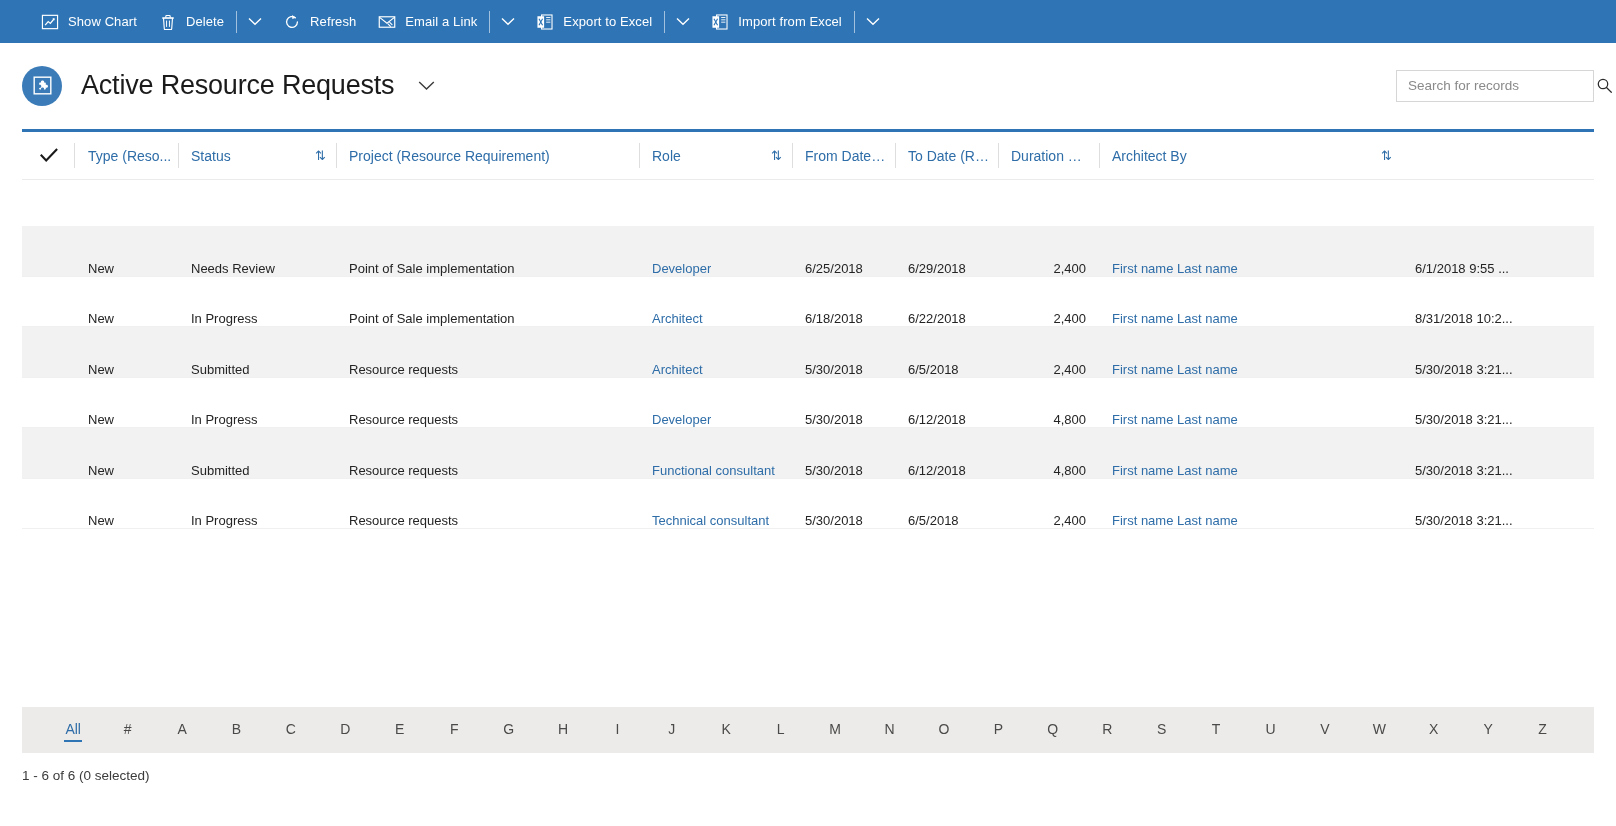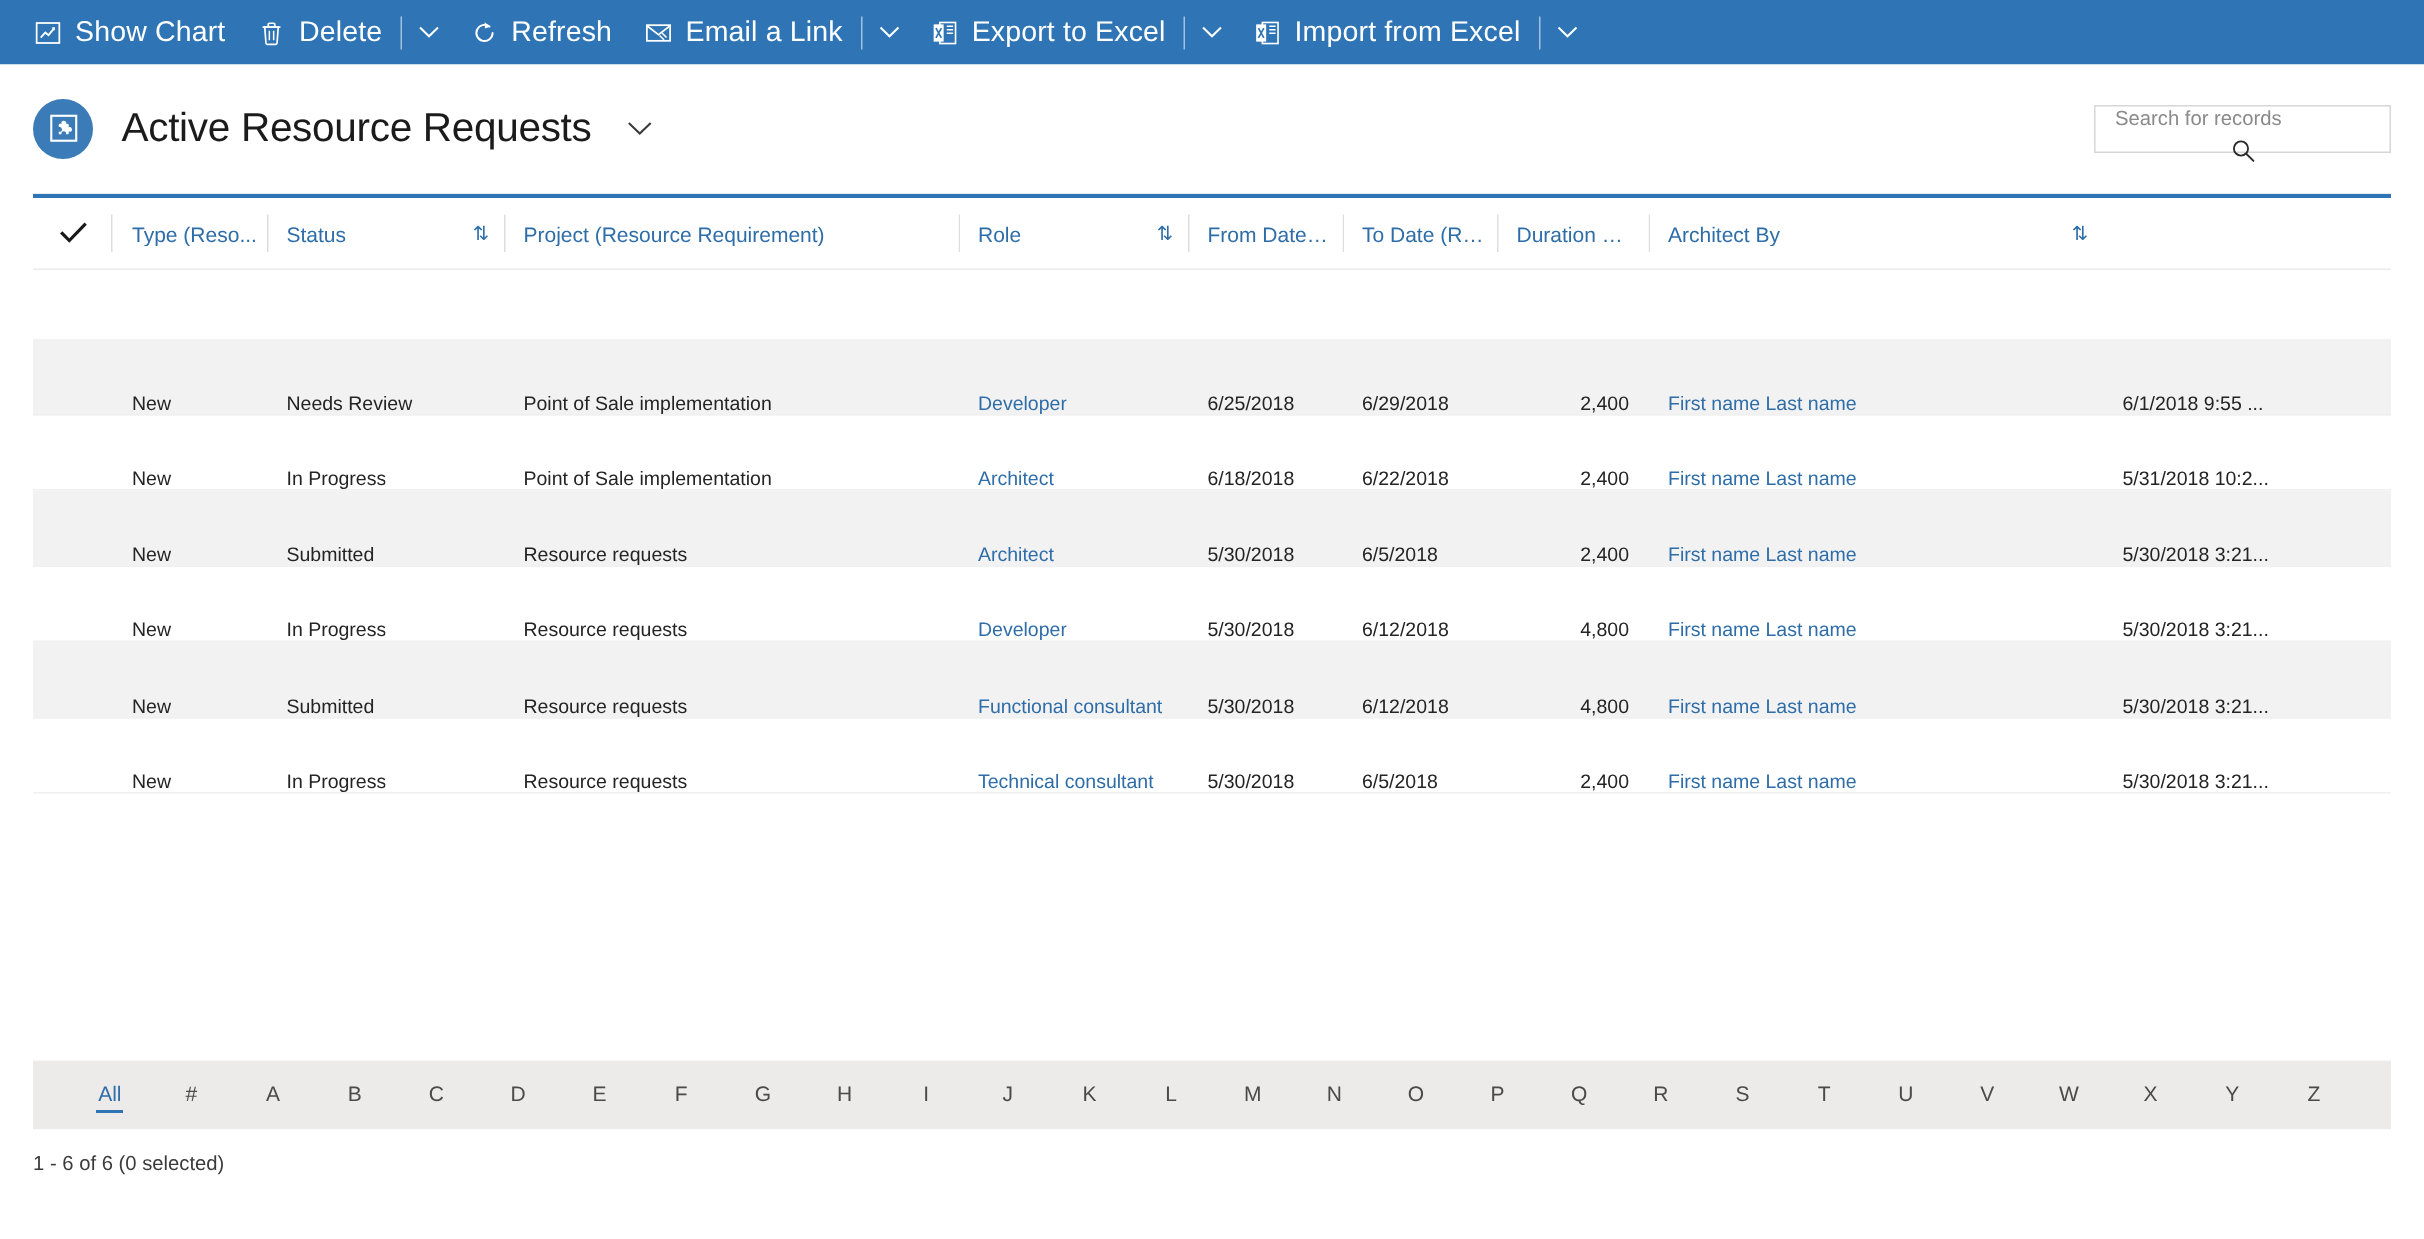--- a/index.html
+++ b/index.html
@@ -11,23 +11,23 @@
     font-family: "Liberation Sans", sans-serif;
     overflow: hidden;
   }
 
   
   #command-bar {
     height: 43px;
     background: #2F75B5;
     display: flex;
     align-items: center;
-    padding-left: 12px;
+    padding-left: 30px;
     color: #ffffff;
-    font-size: 19px;
+    font-size: 13px;
     white-space: nowrap;
   }
   .cmd-btn {
     display: flex;
     align-items: center;
     height: 43px;
     padding: 0 11px;
     cursor: default;
     gap: 9px;
   }
@@ -88,21 +88,20 @@
     position: absolute;
     right: 22px;
     top: 50%;
     transform: translateY(-50%);
     width: 198px;
     height: 32px;
     border: 1px solid #D6D6D6;
     background: #fff;
     display: flex;
     align-items: center;
-    flex-direction: column;
   }
   #search-input {
     border: none;
     outline: none;
     flex: 1 1 auto;
     height: 30px;
     padding: 0 4px 0 11px;
     font-size: 13.5px;
     font-family: "Liberation Sans", sans-serif;
     color: #333;
@@ -474,21 +473,21 @@
         <div class="gcell c-to">
           <span class="txt">6/22/2018</span>
         </div>
         <div class="gcell c-dur num">
           <span class="txt">2,400</span>
         </div>
         <div class="gcell c-reqby link">
           <span class="txt">First name Last name</span>
         </div>
         <div class="gcell c-created">
-          <span class="txt">5/31/2018 10:2...</span>
+          <span class="txt">8/31/2018 10:2...</span>
         </div>
       </div>
       <div class="grow alt">
         <div class="row-check"></div>
         <div class="gcell c-type">
           <span class="txt">New</span>
         </div>
         <div class="gcell c-status">
           <span class="txt">Submitted</span>
         </div>

